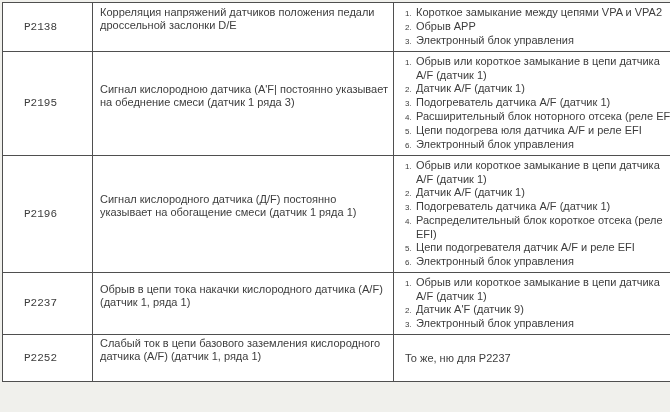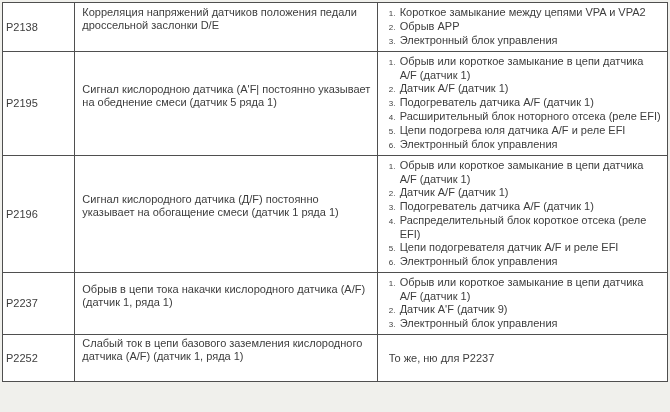--- a/index.html
+++ b/index.html
@@ -21,21 +21,21 @@
     background: #ffffff;
   }
   td {
     border: 1px solid #4f4f4f;
     vertical-align: middle;
     font-size: 11px;
     line-height: 13px;
     color: #3d3d3d;
     overflow: hidden;
   }
-  td.col-code   { width: 66px;  padding: 2px 2px 2px 3px; }
+  td.col-code   { width: 66px;  padding: 2px 2px 2px 21px; font-family: Liberation Mono, monospace; }
   td.col-desc   { width: 288px; padding: 2px 5px 18px 7px; }
   td.col-causes { width: 273px; padding: 3px 4px 3px 11px; }
   tr.r0 { height: 30px; }
   tr.r1 { height: 96px; }
   tr.r2 { height: 77px; }
   tr.r3 { height: 53px; }
   tr.r4 { height: 28px; }
   tr.r5 { height: 28px; }
   tr.r6 { height: 27px; }
   .causes-list { counter-reset: ci; }
@@ -67,21 +67,21 @@
           <div class="causes-list">
             <div class="cause-item">Короткое замыкание между цепями VPA и VPA2</div>
             <div class="cause-item">Обрыв APP</div>
             <div class="cause-item">Электронный блок управления</div>
           </div>
         </td>
       </tr>
 
       <tr class="r1">
         <td class="col-code">P2195</td>
-        <td class="col-desc">Сигнал кислородною датчика (А'F| постоянно указывает на обеднение смеси (датчик 5 ряда 1)</td>
+        <td class="col-desc">Сигнал кислородною датчика (А'F| постоянно указывает на обеднение смеси (датчик 1 ряда 3)</td>
         <td class="col-causes">
           <div class="causes-list">
             <div class="cause-item">Обрыв или короткое замыкание в цепи датчика A/F (датчик 1)</div>
             <div class="cause-item">Датчик A/F (датчик 1)</div>
             <div class="cause-item">Подогреватель датчика A/F (датчик 1)</div>
             <div class="cause-item">Расширительный блок ноторного отсека (реле EFI)</div>
             <div class="cause-item">Цепи подогрева юля датчика A/F и реле EFI</div>
             <div class="cause-item">Электронный блок управления</div>
           </div>
         </td>

